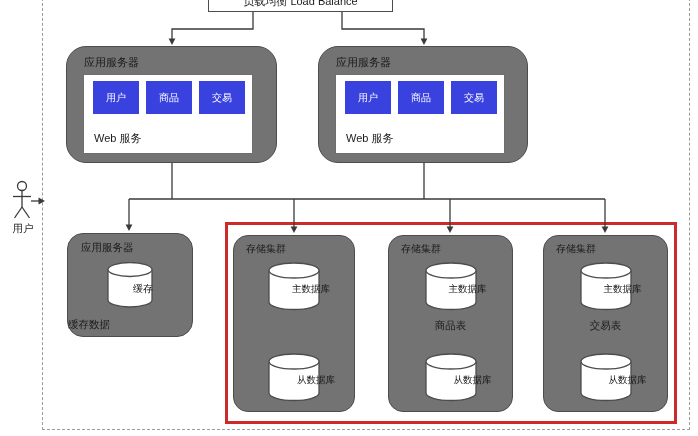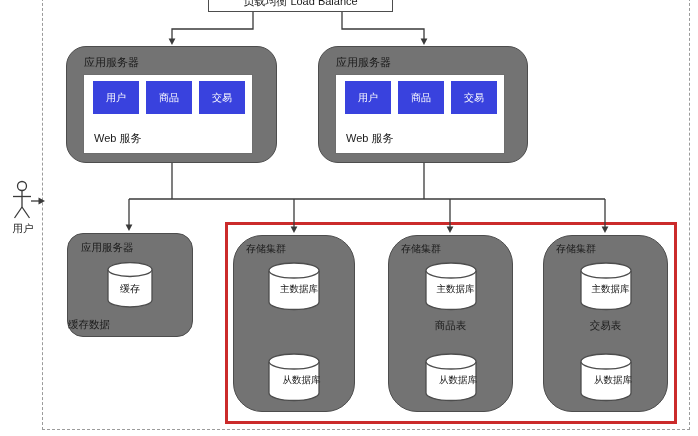--- a/index.html
+++ b/index.html
@@ -80,35 +80,35 @@
   .cache-title { position: absolute; left: 13px; top: 7px; font-size: 10.5px; }
   .cache-caption { position: absolute; left: 0; right: 0; top: 84px; text-align: left; font-size: 10.5px; }
 
   .red-rect {
     position: absolute;
     left: 225px; top: 222px;
     width: 452px; height: 202px;
     border: 3px solid var(--highlight-red, #CB2B2B);
     z-index: 5;
   }
-  .cluster { top: 235px; width: 122px; height: 177px; border-radius: 29px; z-index: 5; }
+  .cluster { top: 235px; width: 122px; height: 177px; border-radius: 15px; z-index: 5; }
   .cluster-1 { left: 233px; }
   .cluster-2 { left: 388px; width: 125px; }
   .cluster-3 { left: 543px; width: 125px; }
   .cluster-title { position: absolute; left: 12px; top: 6px; font-size: 10px; }
   .table-label { position: absolute; left: 0; right: 0; top: 83px; text-align: center; font-size: 10.5px; }
 
   .cylinder { position: absolute; }
   .cyl-master { left: calc(50% - 26px); top: 26px; width: 62px; height: 49px; }
   .cyl-slave  { left: calc(50% - 26px); top: 117px; width: 67px; height: 49px; }
   .cyl-cache  { left: calc(50% - 23px); top: 28px; width: 46px; height: 46px; }
   .cyl-svg { position: absolute; left: 0; top: 0; }
   .cyl-label {
     position: absolute; left: 0; right: 0; top: 21px;
-    text-align: center; font-size: 9.5px; color: #111;
+    text-align: right; font-size: 9.5px; color: #111;
   }
   .cyl-cache .cyl-label { top: 20px; font-size: 10px; }
 </style>
 </head>
 <body>
 
 <div class="canvas">
 
   <div class="dashed-region"></div>
 

